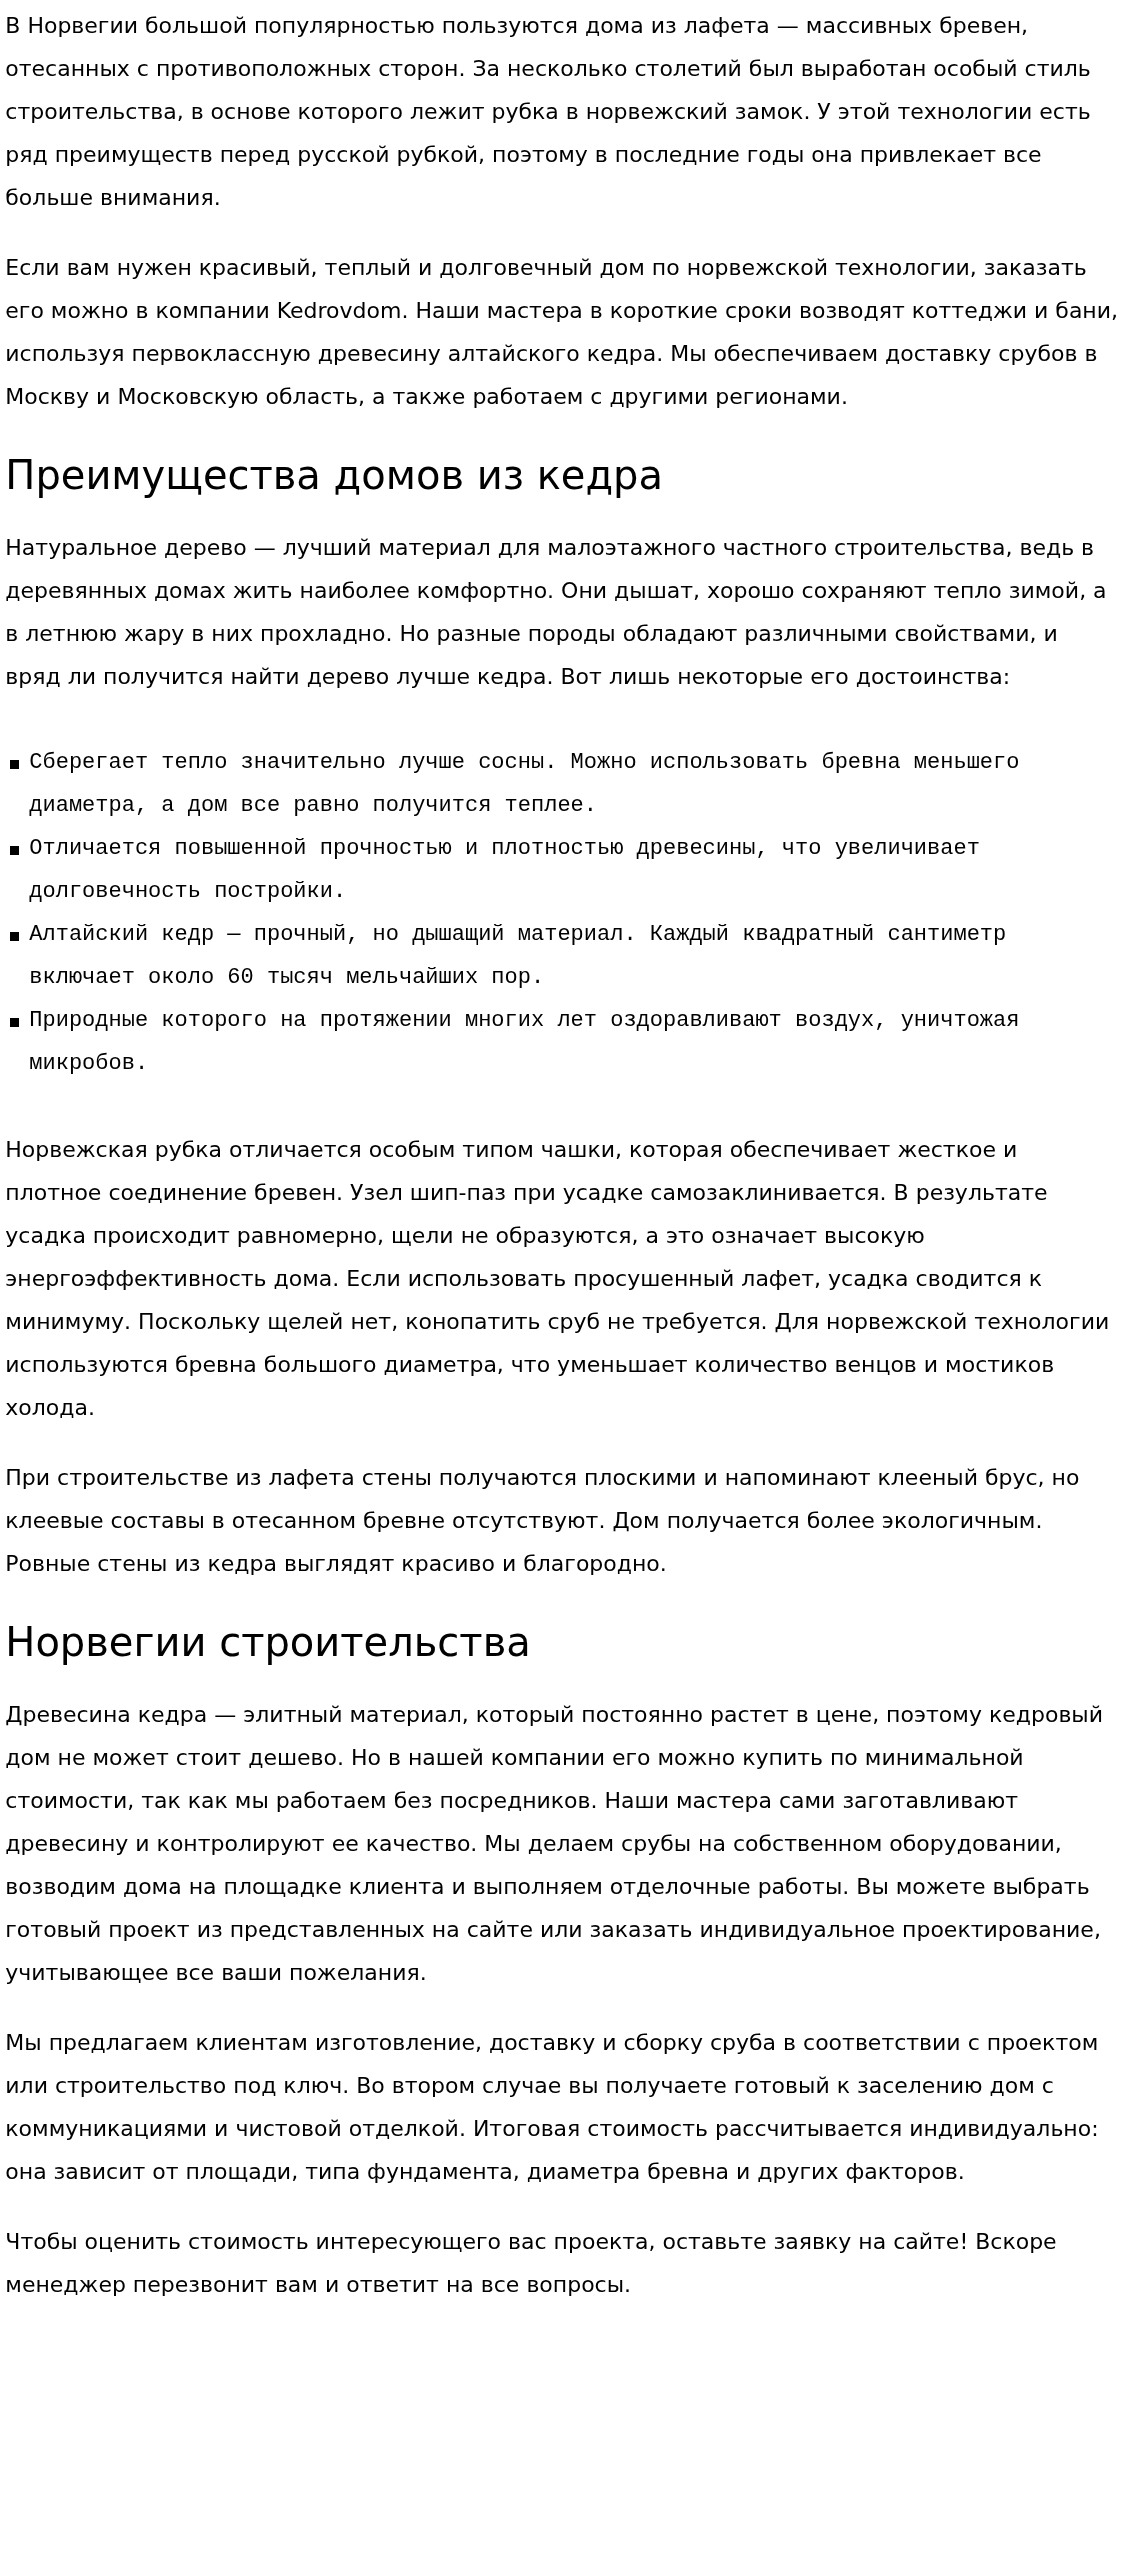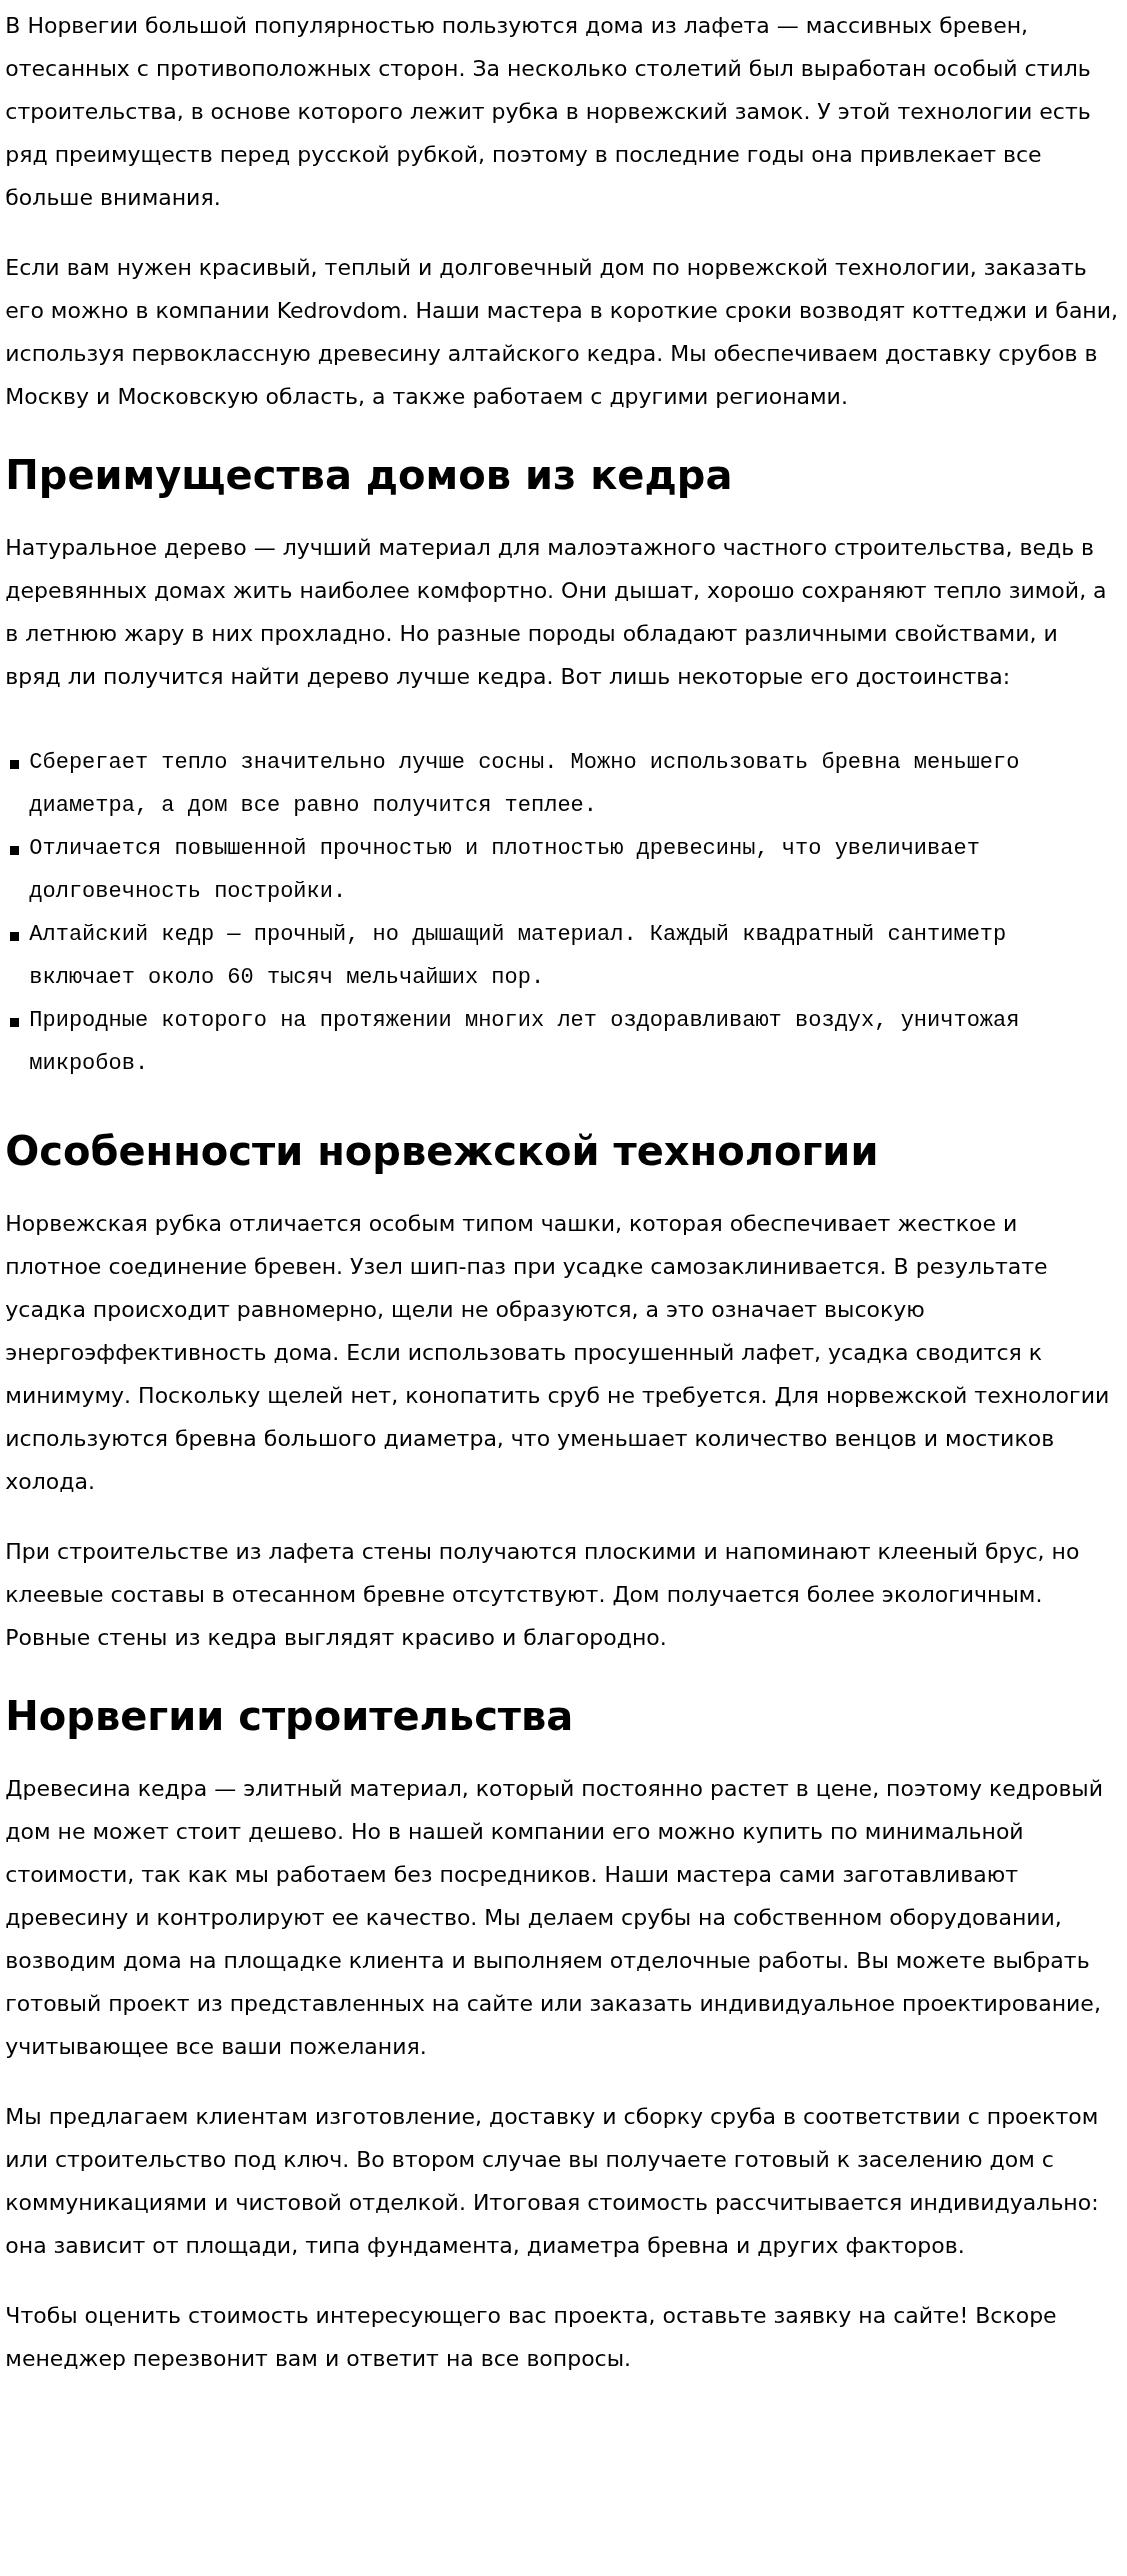--- a/index.html
+++ b/index.html
@@ -17,21 +17,21 @@
   }
   article {
     padding: 4.4px 7px 0 5.3px;
   }
   p {
     margin: 0 0 27px 0;
   }
   h2 {
     font-size: 40px;
     line-height: 46px;
-    font-weight: 700;
+    font-weight: 400;
     margin: 34px 0 28px 0;
   }
   ul.bullets {
     list-style: none;
     margin: 43px 0;
     padding: 0;
   }
   ul.bullets li {
     position: relative;
     padding-left: 24px;
@@ -64,21 +64,20 @@
 
     <ul class="bullets">
       <li>Сберегает тепло значительно лучше сосны. Можно использовать бревна меньшего диаметра, а дом все равно получится теплее.</li>
       <li>Отличается повышенной прочностью и плотностью древесины, что увеличивает долговечность постройки.</li>
       <li>Алтайский кедр — прочный, но дышащий материал. Каждый квадратный сантиметр включает около 60 тысяч мельчайших пор.</li>
       <li>Природные которого на протяжении многих лет оздоравливают воздух, уничтожая микробов.</li>
     </ul>
   </section>
 
   <section>
-    <h2>Особенности норвежской технологии</h2>
 
     <p>Норвежская рубка отличается особым типом чашки, которая обеспечивает жесткое и плотное соединение бревен. Узел шип-паз при усадке самозаклинивается. В результате усадка происходит равномерно, щели не образуются, а это означает высокую энергоэффективность дома. Если использовать просушенный лафет, усадка сводится к минимуму. Поскольку щелей нет, конопатить сруб не требуется. Для норвежской технологии используются бревна большого диаметра, что уменьшает количество венцов и мостиков холода.</p>
 
     <p>При строительстве из лафета стены получаются плоскими и напоминают клееный брус, но клеевые составы в отесанном бревне отсутствуют. Дом получается более экологичным. Ровные стены из кедра выглядят красиво и благородно.</p>
   </section>
 
   <section>
     <h2>Норвегии строительства</h2>
 
     <p>Древесина кедра — элитный материал, который постоянно растет в цене, поэтому кедровый дом не может стоит дешево. Но в нашей компании его можно купить по минимальной стоимости, так как мы работаем без посредников. Наши мастера сами заготавливают древесину и контролируют ее качество. Мы делаем срубы на собственном оборудовании, возводим дома на площадке клиента и выполняем отделочные работы. Вы можете выбрать готовый проект из представленных на сайте или заказать индивидуальное проектирование, учитывающее все ваши пожелания.</p>

